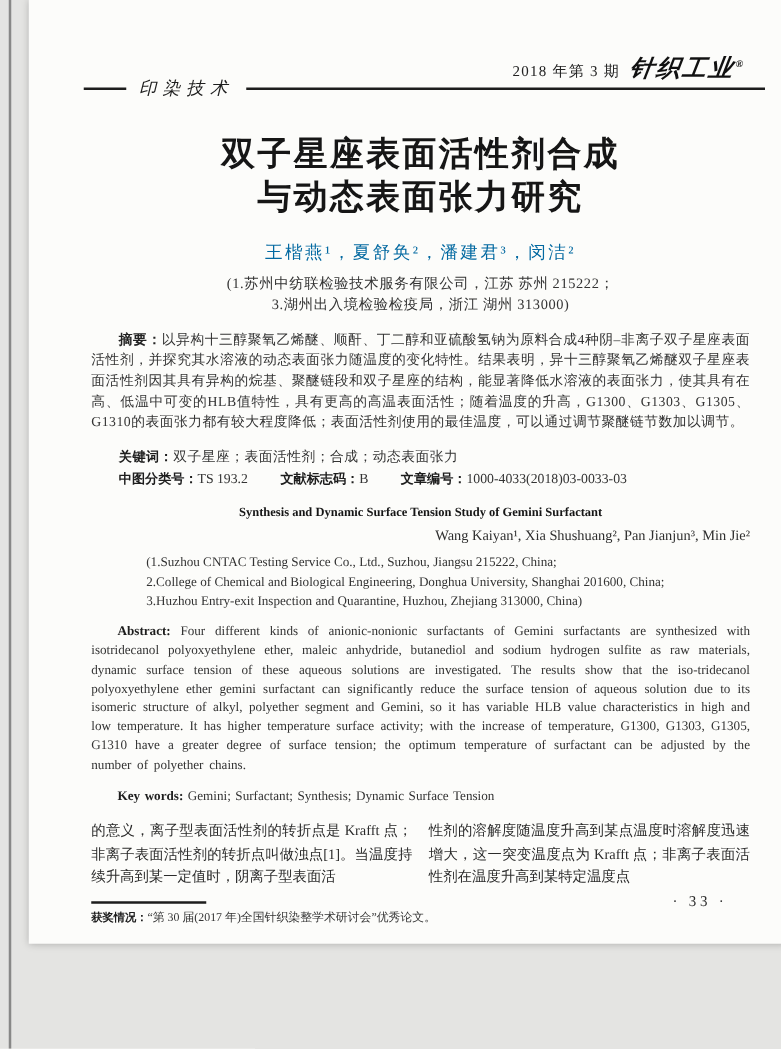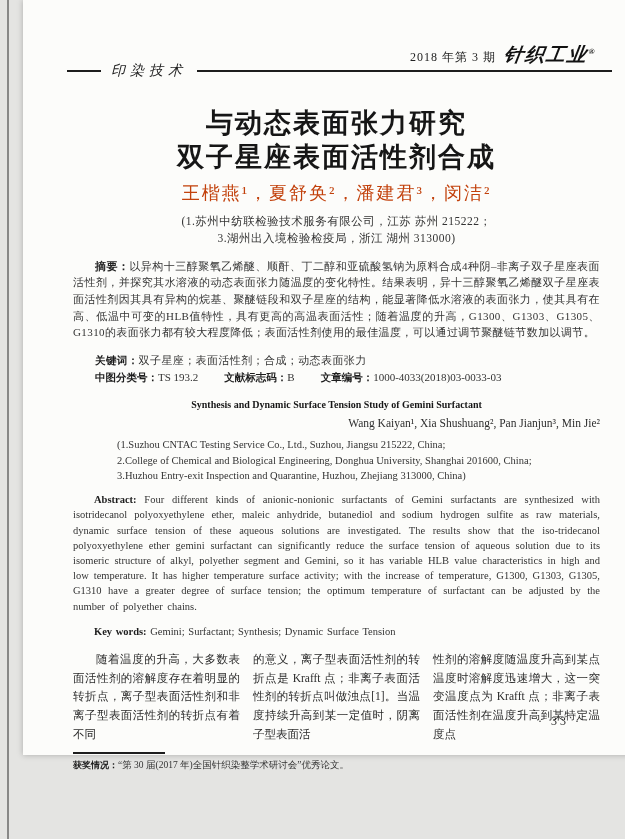--- a/index.html
+++ b/index.html
@@ -43,21 +43,21 @@
     font-size:14px;letter-spacing:5px;color:#1d1d1d;
     font-style:italic;white-space:nowrap;
   }
   
   .content{position:absolute;top:0;left:50px;right:30px;}
   .title{
     margin-top:106px;text-align:center;
     font-size:27px;font-weight:bold;color:#161616;
     line-height:1.26;letter-spacing:2px;
   }
-  .authors{margin-top:7px;text-align:center;font-size:18px;letter-spacing:2px;color:#c2410c;}
+  .authors{margin-top:19px;text-align:center;font-size:14px;letter-spacing:2px;color:#0369a1;}
   .affils{margin-top:8px;font-size:11.5px;line-height:1.5;color:#333;text-align:center;letter-spacing:.5px;}
   .abstract{
     margin-top:10px;font-size:11px;line-height:1.52;color:#333;
     text-align:justify;text-indent:2em;letter-spacing:.4px;
   }
   .abstract .lbl{font-weight:bold;color:#222;}
   .kwline{font-size:11px;line-height:1.5;text-indent:2em;color:#333;letter-spacing:.4px;}
   .kwline .lbl{font-weight:bold;color:#1d1d1d;font-family:"Liberation Sans",sans-serif;font-size:10.5px;margin-top:17px;}
   .metaline{font-size:11px;line-height:1.55;text-indent:2em;color:#333;}
   .metaline .lbl{font-weight:bold;color:#1d1d1d;font-family:"Liberation Sans",sans-serif;font-size:10.5px;}
@@ -100,22 +100,22 @@
   </div>
   <div class="header-rule">
     <span class="rule-seg rule-short"></span>
     <span class="section-label">印染技术</span>
     <span class="rule-seg rule-long"></span>
   </div>
 
   <div class="content">
 
     <div class="title">
+      <div>双子星座表面活性剂合成</div>
       <div>与动态表面张力研究</div>
-      <div>双子星座表面活性剂合成</div>
     </div>
 
     <div class="authors">王楷燕¹，夏舒奂²，潘建君³，闵洁²</div>
 
     <div class="affils">
       <div>(1.苏州中纺联检验技术服务有限公司，江苏 苏州 215222；</div>
       <div>3.湖州出入境检验检疫局，浙江 湖州 313000)</div>
     </div>
 
     <p class="abstract"><span class="lbl">摘要：</span><span>以异构十三醇聚氧乙烯醚、顺酐、丁二醇和亚硫酸氢钠为原料合成4种阴–非离子双子星座表面活性剂，并探究其水溶液的动态表面张力随温度的变化特性。结果表明，异十三醇聚氧乙烯醚双子星座表面活性剂因其具有异构的烷基、聚醚链段和双子星座的结构，能显著降低水溶液的表面张力，使其具有在高、低温中可变的HLB值特性，具有更高的高温表面活性；随着温度的升高，G1300、G1303、G1305、G1310的表面张力都有较大程度降低；表面活性剂使用的最佳温度，可以通过调节聚醚链节数加以调节。</span></p>
@@ -132,21 +132,20 @@
       <div>(1.Suzhou CNTAC Testing Service Co., Ltd., Suzhou, Jiangsu 215222, China;</div>
       <div>2.College of Chemical and Biological Engineering, Donghua University, Shanghai 201600, China;</div>
       <div>3.Huzhou Entry-exit Inspection and Quarantine, Huzhou, Zhejiang 313000, China)</div>
     </div>
 
     <p class="en-abstract"><span class="lbl">Abstract:</span> <span>Four different kinds of anionic-nonionic surfactants of Gemini surfactants are synthesized with isotridecanol polyoxyethylene ether, maleic anhydride, butanediol and sodium hydrogen sulfite as raw materials, dynamic surface tension of these aqueous solutions are investigated. The results show that the iso-tridecanol polyoxyethylene ether gemini surfactant can significantly reduce the surface tension of aqueous solution due to its isomeric structure of alkyl, polyether segment and Gemini, so it has variable HLB value characteristics in high and low temperature. It has higher temperature surface activity; with the increase of temperature, G1300, G1303, G1305, G1310 have a greater degree of surface tension; the optimum temperature of surfactant can be adjusted by the number of polyether chains.</span></p>
 
     <div class="en-kw"><span class="lbl">Key words:</span> <span>Gemini; Surfactant; Synthesis; Dynamic Surface Tension</span></div>
 
     <div class="columns">
-      <div class="col first">随着温度的升高，大多数表面活性剂的溶解度存在着明显的转折点，离子型表面活性剂和非离子型表面活性剂的转折点有着不同</div>
       <div class="col">的意义，离子型表面活性剂的转折点是 Krafft 点；非离子表面活性剂的转折点叫做浊点[1]。当温度持续升高到某一定值时，阴离子型表面活</div>
       <div class="col">性剂的溶解度随温度升高到某点温度时溶解度迅速增大，这一突变温度点为 Krafft 点；非离子表面活性剂在温度升高到某特定温度点</div>
     </div>
 
     <div class="footnote-sep"></div>
     <div class="footnotes">
       <div><span class="lbl">获奖情况：</span><span>“第 30 届(2017 年)全国针织染整学术研讨会”优秀论文。</span></div>
     </div>
 
   </div>

